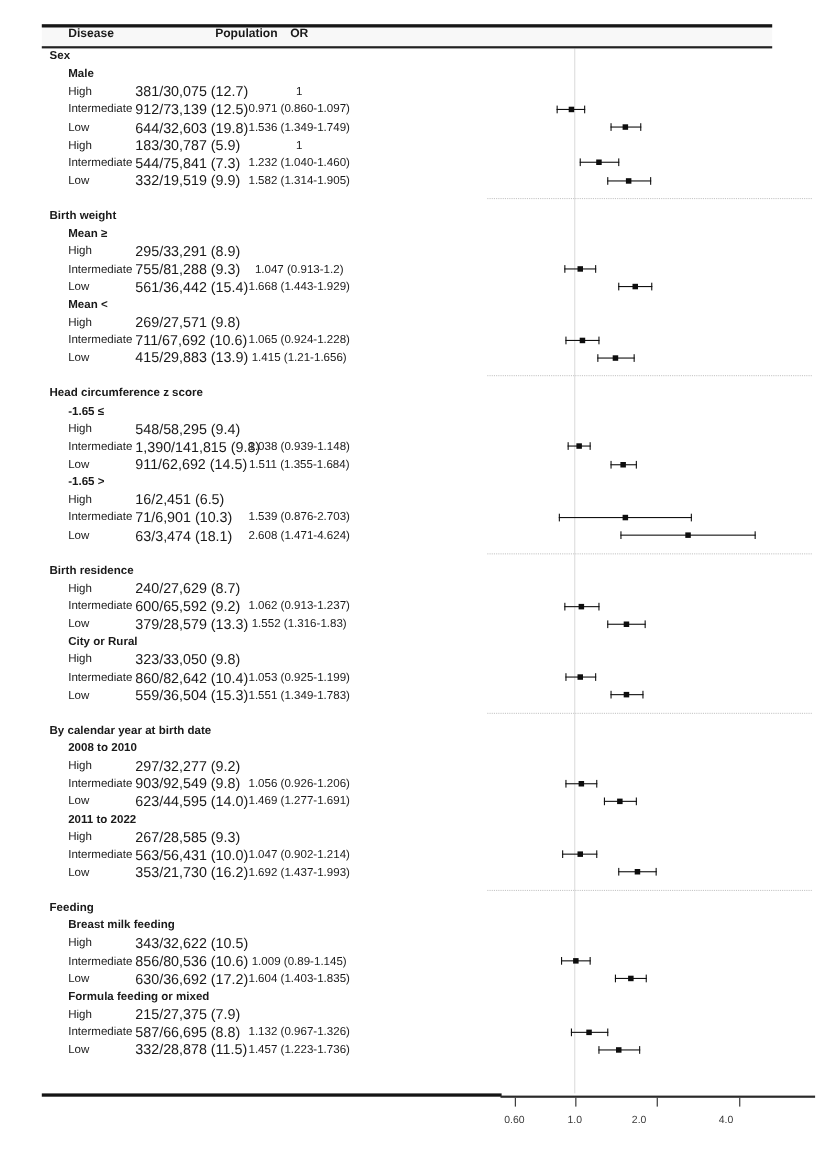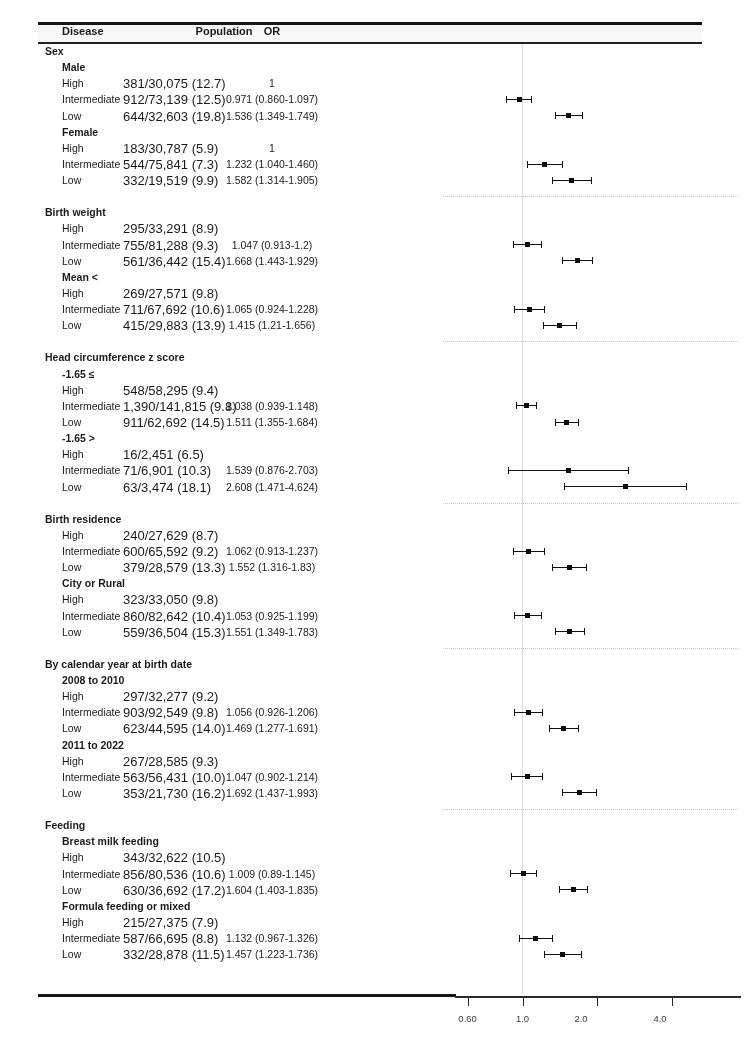--- a/index.html
+++ b/index.html
@@ -81,23 +81,20 @@
         <div class="pop">644/32,603 (19.8)</div>
         <div class="orv">1.536 (1.349-1.749)</div>
         <div class="ci" style="left: 554.7px; width: 27.9px;">
           <div class="line"></div>
           <div class="cap capL"></div>
           <div class="cap capR"></div>
           <div class="marker" style="left: 11.5px;"></div>
         </div>
       </div>
       <div class="row">
-        <div class="lbl group">Female</div>
-      </div>
-      <div class="row">
         <div class="lbl data">High</div>
         <div class="pop">183/30,787 (5.9)</div>
         <div class="orv">1</div>
       </div>
       <div class="row">
         <div class="lbl data">Intermediate</div>
         <div class="pop">544/75,841 (7.3)</div>
         <div class="orv">1.232 (1.040-1.460)</div>
         <div class="ci" style="left: 526.7px; width: 36.5px;">
           <div class="line"></div>
@@ -115,20 +112,23 @@
           <div class="cap capL"></div>
           <div class="cap capR"></div>
           <div class="marker" style="left: 17.5px;"></div>
         </div>
       </div>
       <div class="spacer">
         <div class="sep-dots"></div>
       </div>
       <div class="row">
         <div class="lbl section">Birth weight</div>
+      </div>
+      <div class="row">
+        <div class="lbl group">Mean ≥</div>
       </div>
       <div class="row">
         <div class="lbl data">High</div>
         <div class="pop">295/33,291 (8.9)</div>
         <div class="orv"></div>
       </div>
       <div class="row">
         <div class="lbl data">Intermediate</div>
         <div class="pop">755/81,288 (9.3)</div>
         <div class="orv">1.047 (0.913-1.2)</div>

